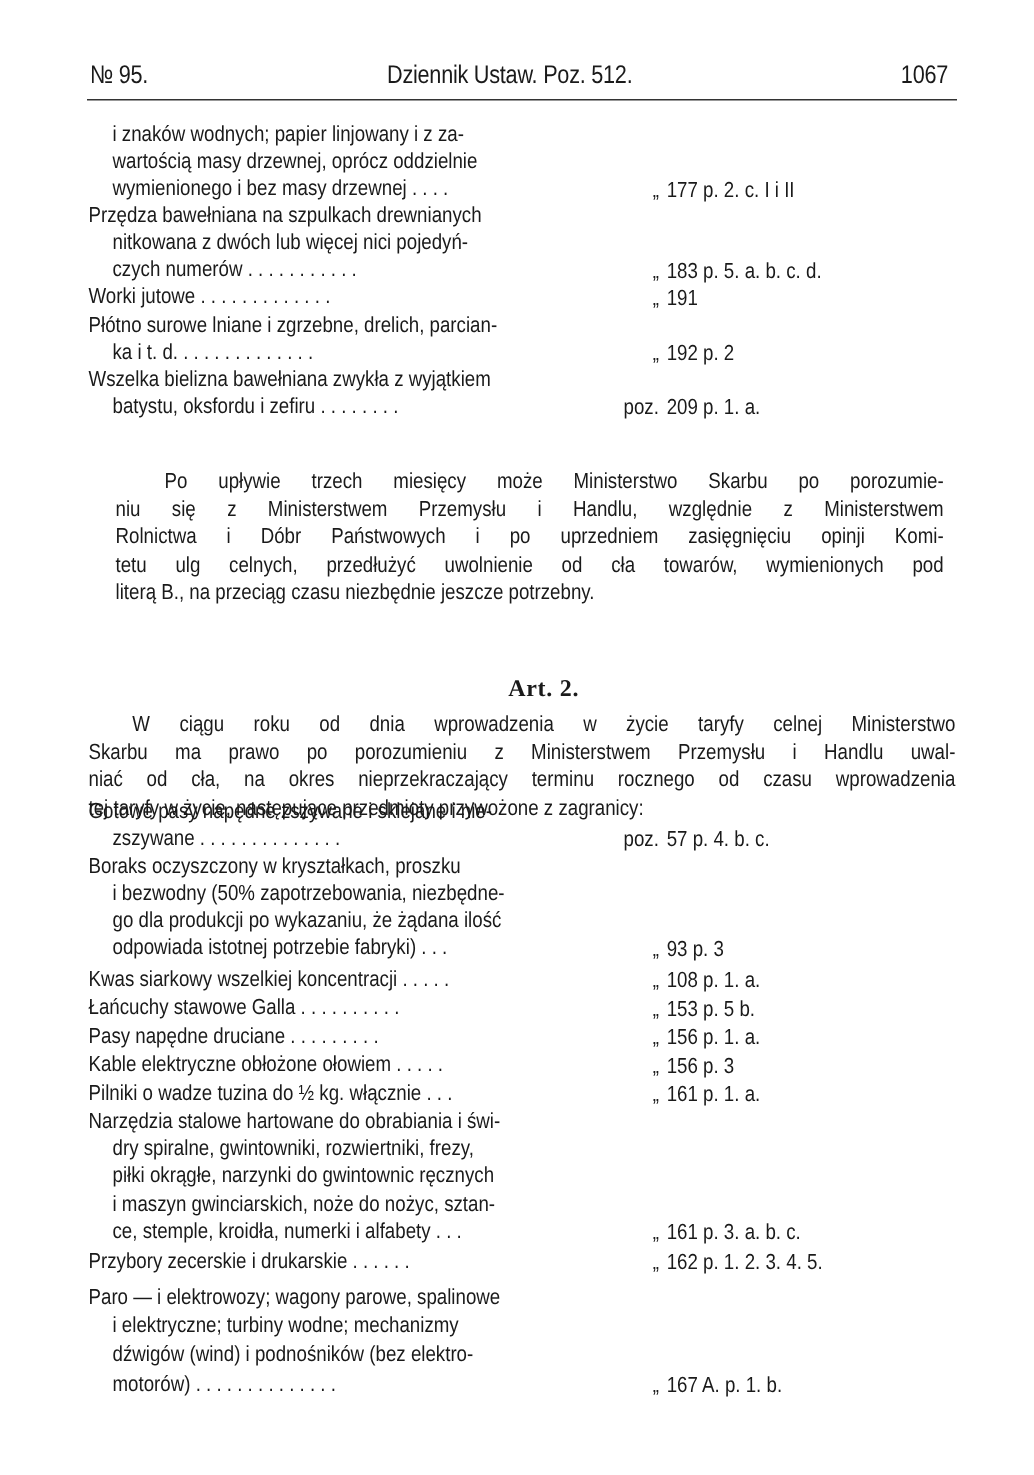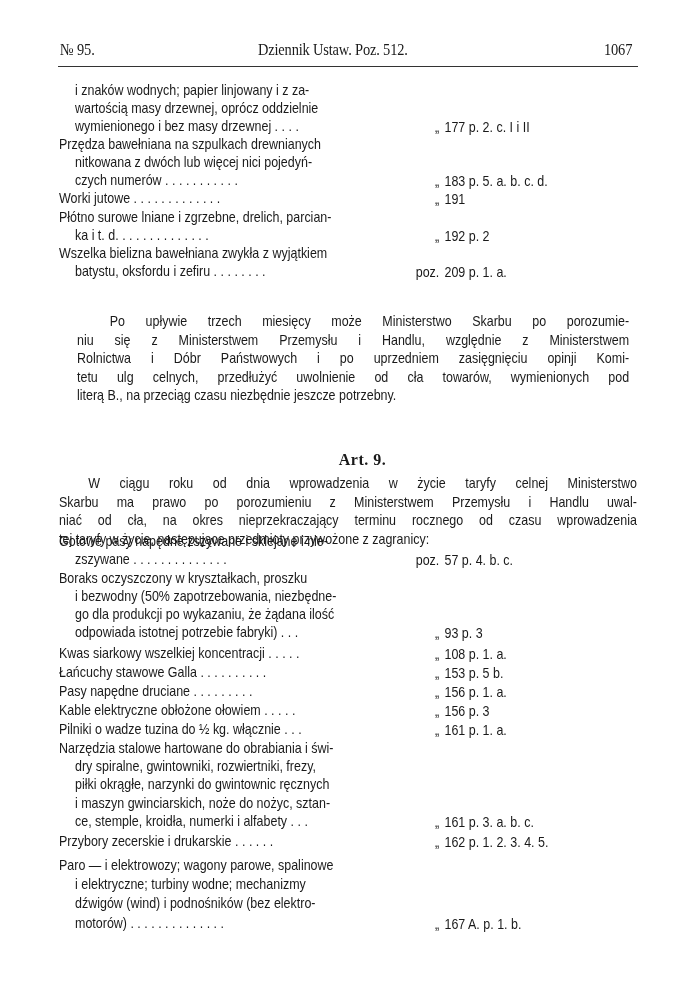--- a/index.html
+++ b/index.html
@@ -4,21 +4,21 @@
 <style>
   html, body { margin: 0; padding: 0; }
   body {
     width: 689px; height: 983px; background: #ffffff; color: #1a1a1a;
     font-family: "Liberation Serif", "DejaVu Serif", serif;
     position: relative; overflow: hidden;
   }
   .page { position: absolute; left: 0; top: 0; width: 689px; height: 983px; }
   .header {
     position: absolute; left: 58px; top: 38px; width: 580px; height: 26px;
-    font-family: Liberation Serif, serif;
+    font-family: Liberation Sans, sans-serif;
     font-size: 17px; letter-spacing: -0.2px;
   }
   .header .left { position: absolute; left: 2px; top: 2px; transform: scaleX(0.85); transform-origin: left; }
   .header .center { position: absolute; left: 200px; top: 2px; transform: scaleX(0.85); transform-origin: left; white-space: nowrap; }
   .header .right { position: absolute; right: 6px; top: 2px; transform: scaleX(0.85); transform-origin: right; }
   .header-rule {
     position: absolute; left: 58px; top: 66px; width: 580px; height: 0;
     border-top: 1.3px solid #333;
   }
   .ref {
@@ -89,21 +89,21 @@
   </div>
 
   <div class="para" style="top:312px; left:77px; width:642px;">
     <div class="l first">Po upływie trzech miesięcy może Ministerstwo Skarbu po porozumie-</div>
     <div class="l">niu się z Ministerstwem Przemysłu i Handlu, względnie z Ministerstwem</div>
     <div class="l">Rolnictwa i Dóbr Państwowych i po uprzedniem zasięgnięciu opinji Komi-</div>
     <div class="l">tetu ulg celnych, przedłużyć uwolnienie od cła towarów, wymienionych pod</div>
     <div class="l last">literą B., na przeciąg czasu niezbędnie jeszcze potrzebny.</div>
   </div>
 
-  <div class="art-title">Art. 9.</div>
+  <div class="art-title">Art. 2.</div>
 
   <div class="para2" style="top:474px;">
     <div class="l first">W ciągu roku od dnia wprowadzenia w życie taryfy celnej Ministerstwo</div>
     <div class="l">Skarbu ma prawo po porozumieniu z Ministerstwem Przemysłu i Handlu uwal-</div>
     <div class="l">niać od cła, na okres nieprzekraczający terminu rocznego od czasu wprowadzenia</div>
     <div class="l last">tej taryfy w życie, następujące przedmioty przywożone z zagranicy:</div>
   </div>
 
   <div>
 

